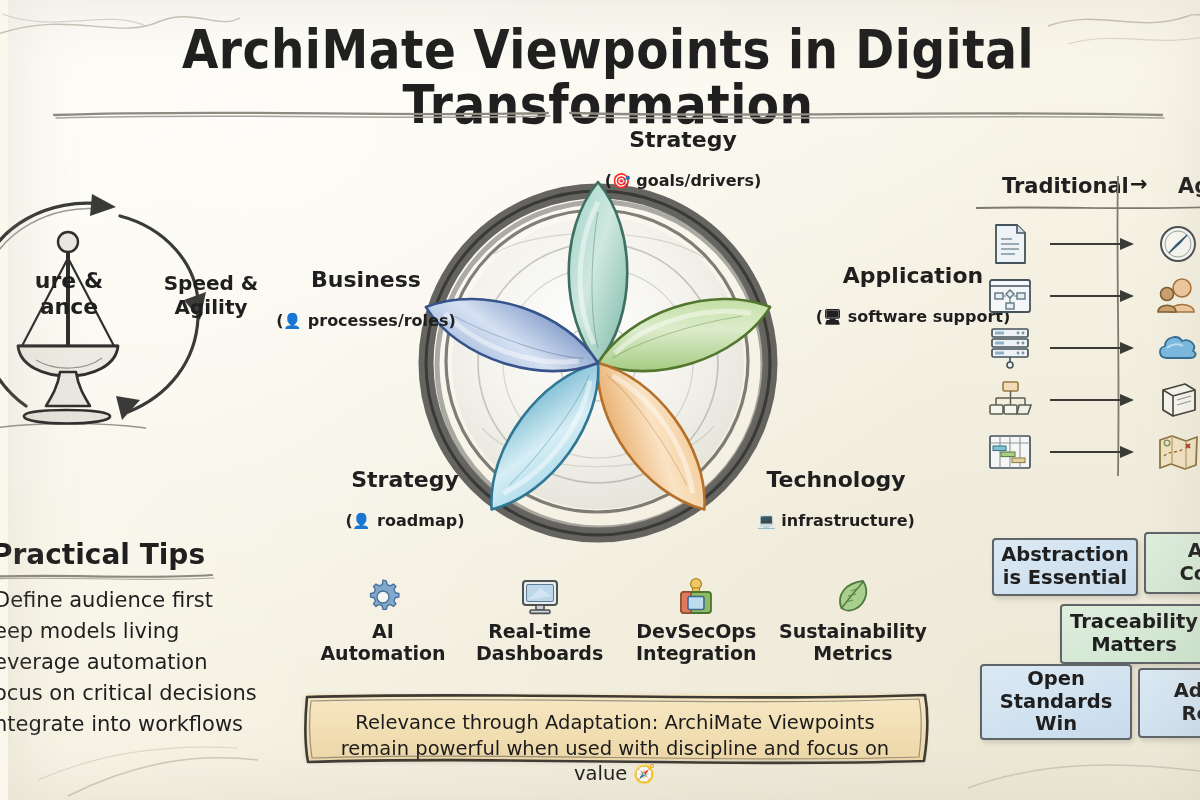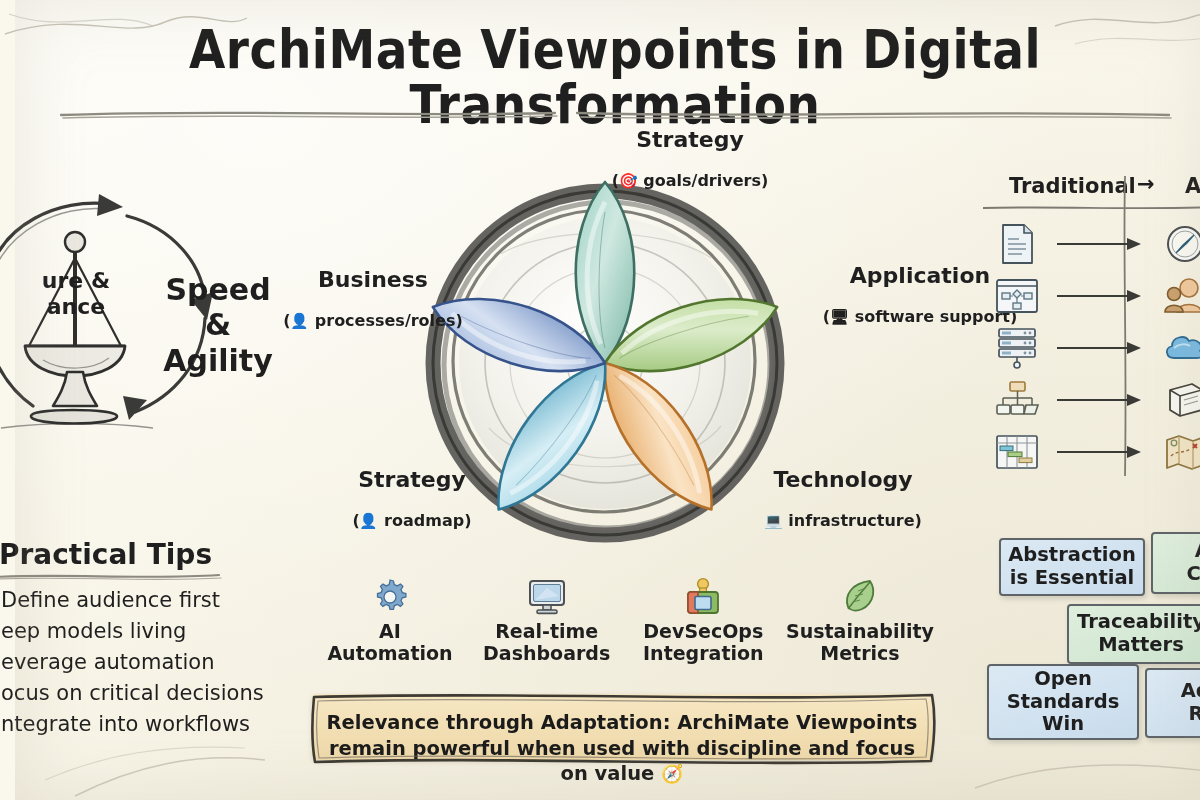--- a/index.html
+++ b/index.html
@@ -3,21 +3,21 @@
 <meta charset="utf-8">
 <title>ArchiMate Viewpoints in Digital Transformation</title>
 <style>
   html,body{margin:0;padding:0;}
   body{
     width:1200px;height:800px;overflow:hidden;position:relative;
     background:#faf7ec;
     font-family:"DejaVu Sans", sans-serif;
     color:#1c1c1c;
   }
-  .stage{position:absolute;left:15px;top:0;width:1045px;height:800px;padding-left:44px;}
+  .stage{position:absolute;left:8px;top:0;width:1045px;height:800px;padding-left:44px;}
   .abs{position:absolute;}
 
   
   .paper-grain{
     left:0;top:0;width:1200px;height:800px;pointer-events:none;
     background:
       radial-gradient(ellipse at 20% 15%, rgba(255,255,255,.55), rgba(255,255,255,0) 60%),
       radial-gradient(ellipse at 85% 85%, rgba(222,214,190,.35), rgba(255,255,255,0) 65%),
       linear-gradient(160deg,#fcfaf2 0%,#f8f5e8 45%,#f5f1e2 100%);
   }
@@ -35,21 +35,21 @@
     transform:scaleY(1.12);
   }
   .title-rule{left:42px;top:108px;width:1120px;height:12px;}
 
   
   .hand{font-family:"DejaVu Sans", sans-serif;color:#1f1f1f;}
 
   
   .balance-block{left:-48px;top:190px;width:320px;height:250px;}
   .lbl-left{left:-14px;top:268px;width:150px;text-align:center;font-size:22px;line-height:1.18;font-weight:600;}
-  .lbl-right{left:138px;top:272px;width:130px;text-align:center;font-size:30px;line-height:1.18;font-weight:600;}
+  .lbl-right{left:138px;top:272px;width:130px;text-align:center;font-size:20px;line-height:1.18;font-weight:600;}
 
   
   .tips-title{left:-16px;top:538px;font-size:28px;font-weight:700;}
   .tips-rule{left:-22px;top:572px;width:230px;height:9px;}
   .tips-list{left:-14px;top:585px;width:270px;}
   .tips-list .t{font-size:21px;line-height:1.48;white-space:nowrap;font-weight:500;}
 
   
   .wheel{left:400px;top:168px;width:380px;height:390px;}
   .wheel-label{text-align:center;}
@@ -69,21 +69,21 @@
   .trend .tl{font-size:19px;font-weight:600;line-height:1.14;}
 
   
   .banner{
     left:297px;top:694px;width:620px;height:66px;
     background:linear-gradient(180deg,#f6e7c4 0%,#f2dfb4 55%,#eed9aa 100%);
     border-radius:5px;
     display:flex;align-items:center;justify-content:center;text-align:center;
     box-shadow:0 2px 5px rgba(120,105,70,.22);
   }
-  .banner-txt{font-size:19.5px;font-weight:700;line-height:1.32;color:#1b1b1b;padding:0 14px;margin-top:43px;}
+  .banner-txt{font-size:19.5px;font-weight:400;line-height:1.32;color:#1b1b1b;padding:0 14px;margin-top:43px;}
   .banner-frame{left:291px;top:688px;width:634px;height:80px;}
 
   
   .tt-head{left:966px;top:172px;width:240px;height:32px;}
   .tt-head .h{position:absolute;font-size:21px;font-weight:600;white-space:nowrap;margin-left:16px;}
   .tt-h-trad{left:12px;top:2px;}
   .tt-h-arrow{left:140px;top:0px;font-size:24px;}
   .tt-h-agile{left:188px;top:2px;}
   .tt-head-rule{left:968px;top:206px;width:232px;height:4px;}
   .tt-divider{left:1108px;top:176px;width:4px;height:300px;}

